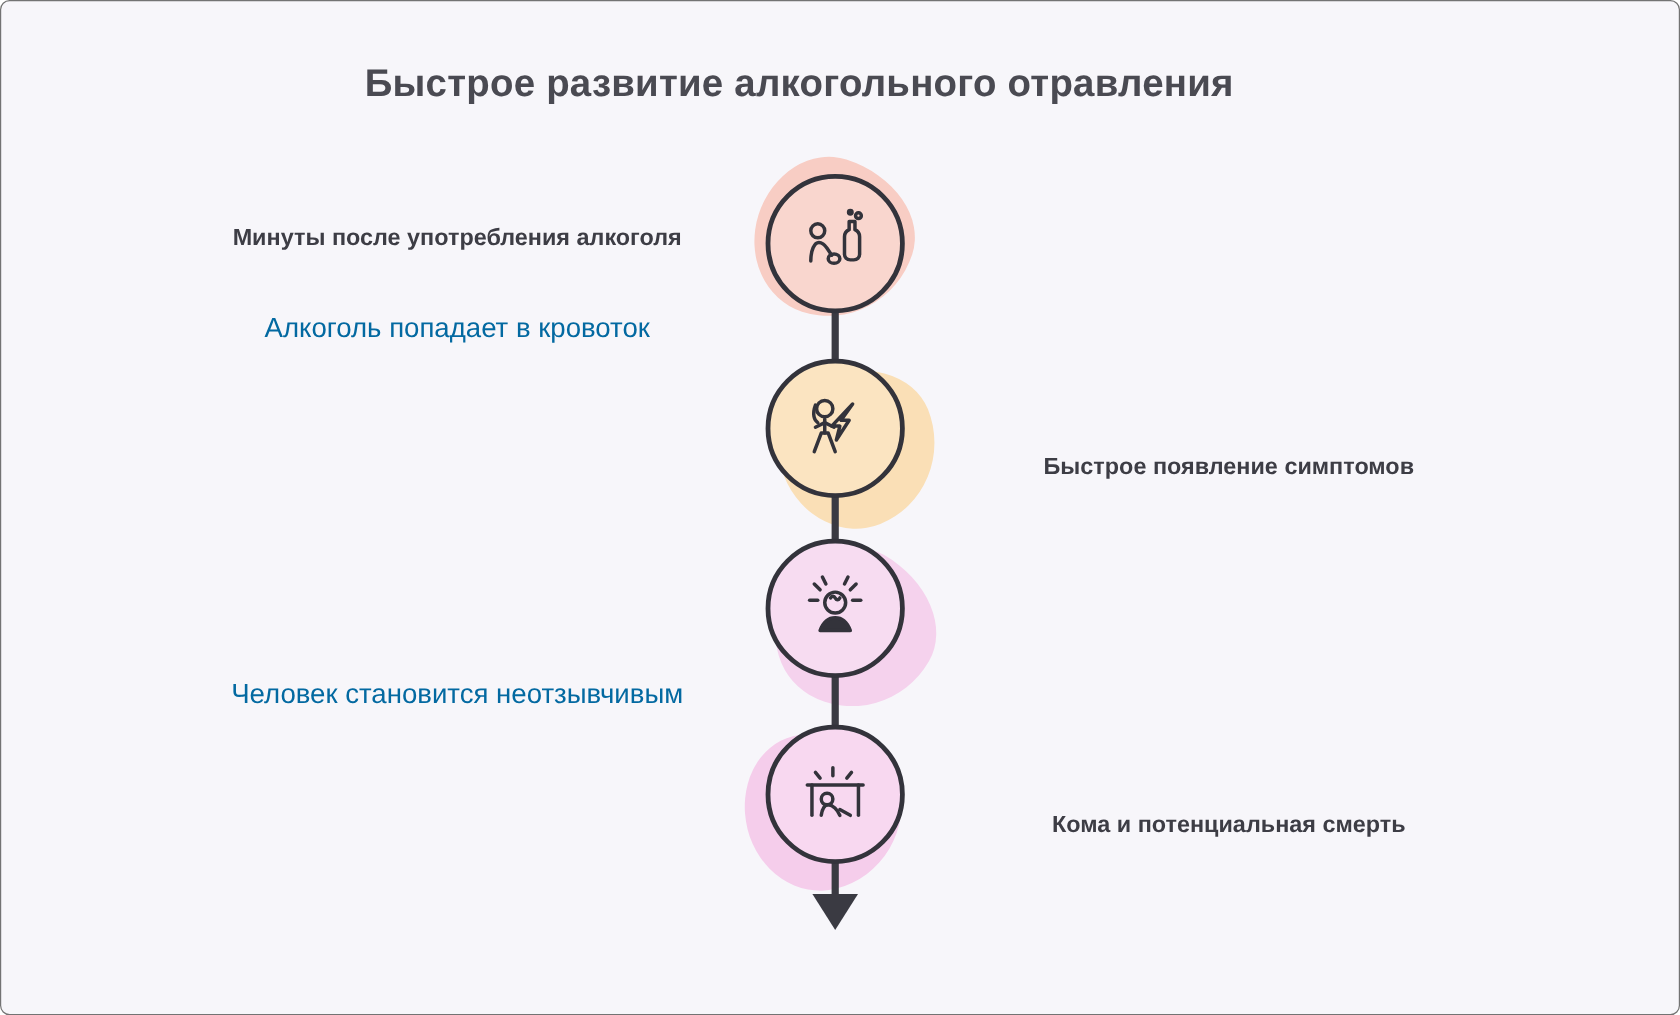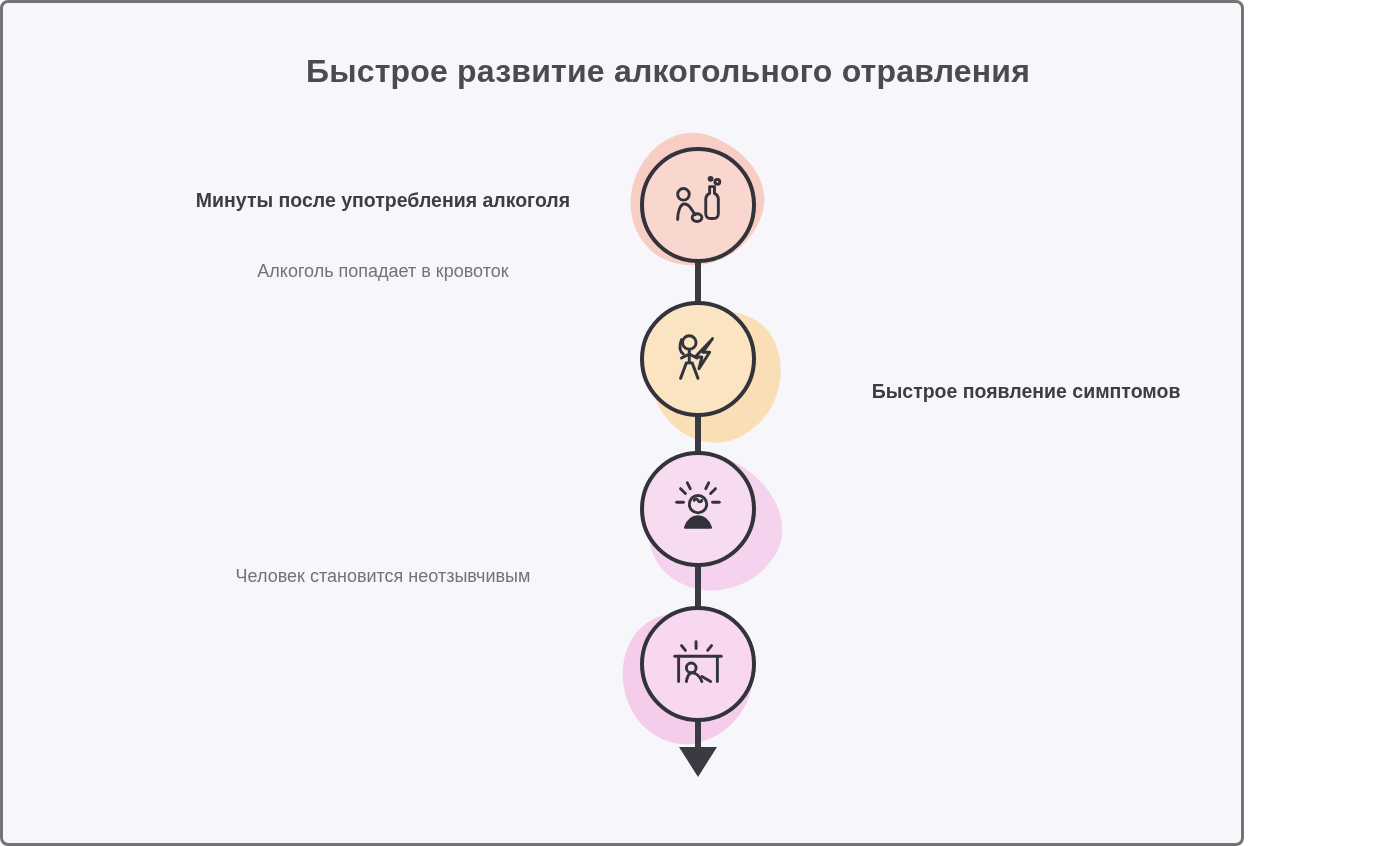--- a/index.html
+++ b/index.html
@@ -1,20 +1,20 @@
 <!DOCTYPE html>
 <html><head>
 <meta charset="utf-8">
 <style>
   html,body{margin:0;padding:0;background:#ffffff;}
   .canvas{
     position:relative;
-    width:1244px;height:846px;
+    width:1400px;height:846px;
     background:#f7f6fa;
-    border:3px solid #737373;
+    border:1px solid #737373;
     border-radius:8px;
     box-sizing:border-box;
     overflow:hidden;
     font-family:"Liberation Sans", sans-serif;
     color:#45454e;
   }
   .main-title{
     position:absolute;
     top:50px;left:0;width:1330px;
     text-align:center;
@@ -66,23 +66,23 @@
   
   .step-title{
     position:absolute;
     font-size:19.5px;
     font-weight:bold;
     color:#3d3d45;
     line-height:1.5;
   }
   .step-desc{
     position:absolute;
-    font-size:18px;
+    font-size:23px;
     font-weight:normal;
-    color:#737373;
+    color:#0369a1;
     line-height:1.5;
   }
   .col-left{left:175px;width:410px;text-align:center;}
   .t1{top:183px;}
   .d1{top:255px;}
   .t3{top:503px;}
   .d3{top:560px;}
   .col-right{left:793px;text-align:center;margin-top:24px;}
   .t2{top:350px;width:460px;}
   .d2{top:395px;width:425px;}
@@ -170,14 +170,15 @@
           <path d="M15 13l4 5"></path>
             <path d="M30 9v7"></path>
             <path d="M46 13l-4 5"></path>
           <circle cx="25" cy="36" r="5"></circle>
           <path d="M20 50c1-6 3-9 6-9 4 0 8 4 10 9"></path>
           <path d="M36 45l9 5"></path>
         </g>
       </svg>
     </span>
   </div>
+  <div class="step-title col-right t4">Кома и потенциальная смерть</div>
 
 </div>
 
 </body></html>

